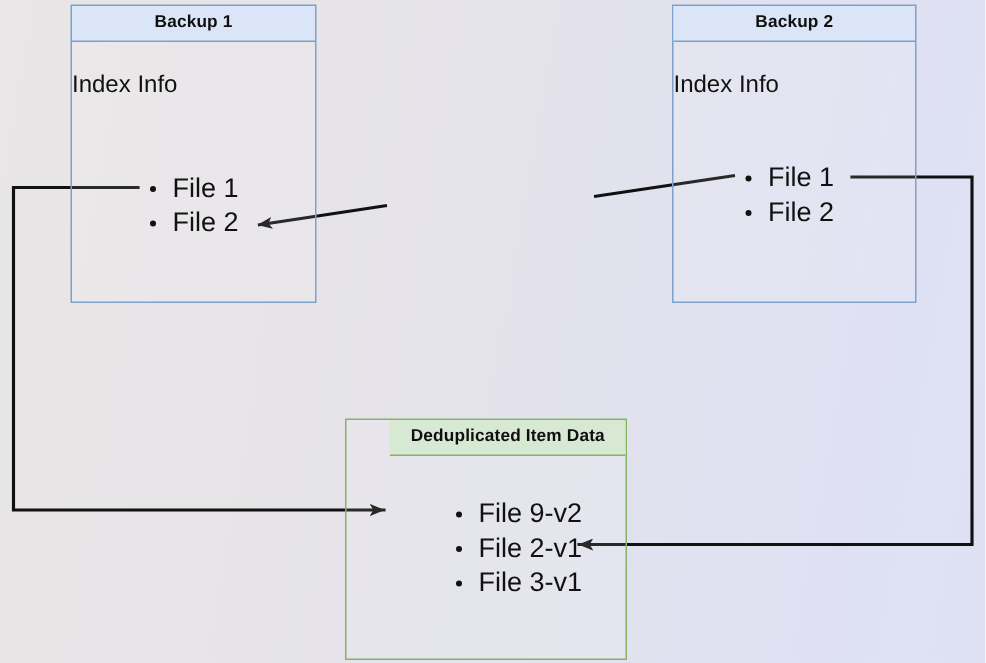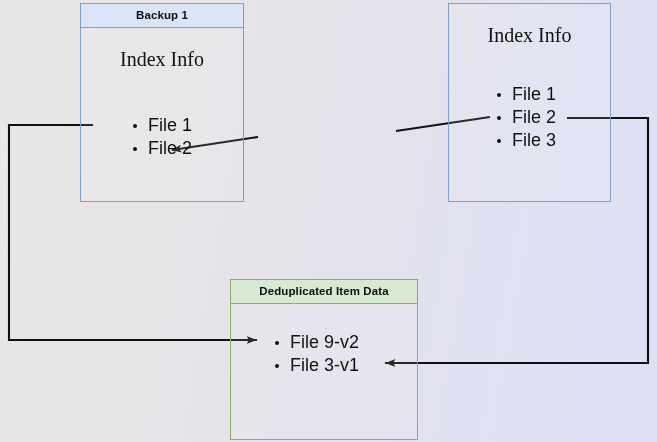--- a/index.html
+++ b/index.html
@@ -24,20 +24,21 @@
   }
 
   .node {
     position: absolute;
     box-sizing: border-box;
     border: 1.5px solid #7ea0cc;
     background: rgba(255,255,255,0.10);
   }
   .node.green {
     border-color: #84b366;
+    padding-left: 29px;
   }
   .node-header {
     box-sizing: border-box;
     height: 24px;
     line-height: 23px;
     text-align: center;
     font-size: 11.5px;
     font-weight: bold;
     color: #0f0f0f;
     background: #dae5f7;
@@ -49,24 +50,23 @@
     border-bottom-color: #84b366;
   }
   .node-body {
     position: relative;
     height: calc(100% - 24px);
   }
   .index-label {
     position: absolute;
     left: 0; right: 0;
     top: 20px;
-    text-align: center;
-    font-size: 20px;
+    text-align: left;
+    font-size: 16px;
     color: #111111;
-    font-family: Liberation Serif, serif;
   }
   .item-list {
     position: absolute;
     margin: 0;
     padding: 0;
     list-style: none;
   }
   .item-list li {
     position: relative;
     font-size: 18px;
@@ -120,46 +120,47 @@
 
     <g>
       <path d="M490,117 L396,131" fill="none" stroke="#111111" stroke-width="2.1" stroke-linecap="butt"></path>
     </g>
 
     <g>
       <path d="M258,137 L172,150" fill="none" stroke="#111111" stroke-width="2.1" stroke-linecap="butt" marker-end="url(#arrowLeft)"></path>
     </g>
   </svg>
 
-  <div class="node" style="left:47px; top:3px; width:164px; height:199px;margin-left:33px;">
+  <div class="node" style="left:47px; top:3px; width:164px; height:199px;">
     <div class="node-header">Backup 1</div>
     <div class="node-body">
       <div class="index-label">Index Info</div>
       <ul class="item-list" style="left:50px; top:86px;">
         <li>File 1</li>
         <li>File 2</li>
       </ul>
     </div>
   </div>
 
   <div class="node" style="left:448px; top:3px; width:163px; height:199px;">
+    <div class="node-header">Backup 2</div>
     <div class="node-body">
       <div class="index-label">Index Info</div>
       <ul class="item-list" style="left:46px; top:79px;">
         <li>File 1</li>
         <li>File 2</li>
-        <li>File 3</li>
       </ul>
     </div>
   </div>
 
   <div class="node green" style="left:230px; top:279px; width:188px; height:161px;">
     <div class="node-header">Deduplicated Item Data</div>
     <div class="node-body">
       <ul class="item-list" style="left:42px; top:27px;">
         <li>File 9-v2</li>
+        <li>File 2-v1</li>
         <li>File 3-v1</li>
       </ul>
     </div>
   </div>
 
 
 </div>
 
 </body></html>

